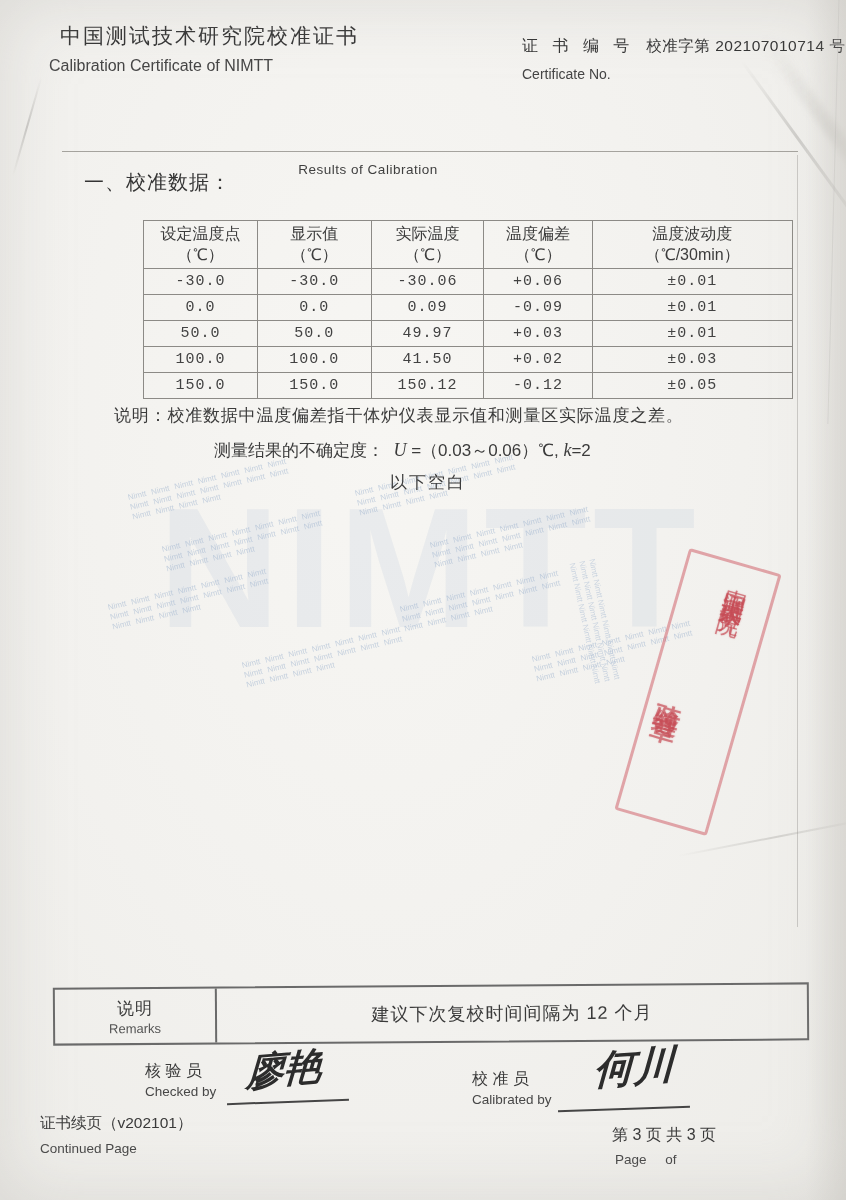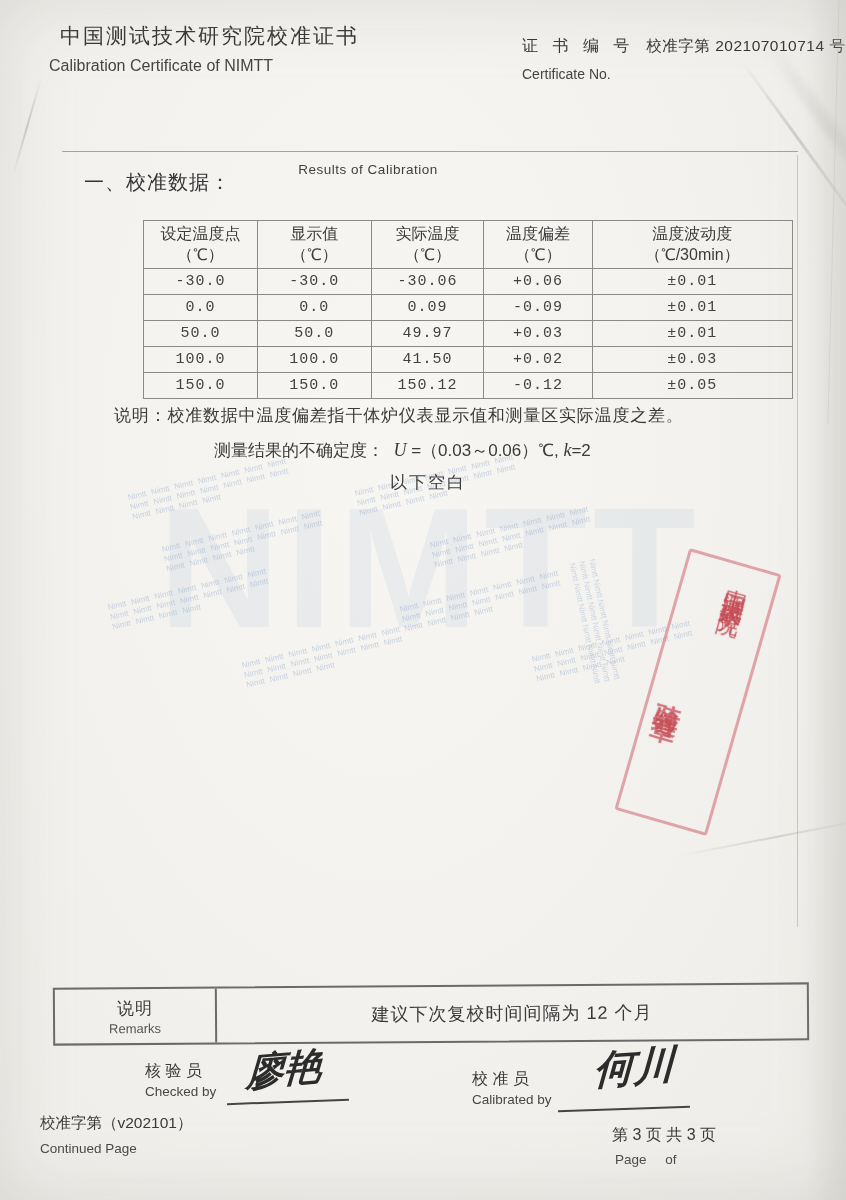--- a/index.html
+++ b/index.html
@@ -240,18 +240,18 @@
   <div class="abs sig-label-cn chk-cn pre">核 验 员</div>
   <div class="abs sig-label-en chk-en">Checked by</div>
   <div class="sig-line chk-line"></div>
   <div class="sig-name chk-name">廖艳</div>
 
   <div class="abs sig-label-cn cal-cn pre">校 准 员</div>
   <div class="abs sig-label-en cal-en">Calibrated by</div>
   <div class="sig-line cal-line"></div>
   <div class="sig-name cal-name">何川</div>
 
-  <div class="abs foot-l-cn">校准字第（v202101）</div>
+  <div class="abs foot-l-cn">证书续页（v202101）</div>
   <div class="abs foot-l-en">Continued Page</div>
   <div class="abs foot-r-cn pre">第 3 页 共 3 页</div>
   <div class="abs foot-r-en pre">Page     of</div>
 
 </div>
 
 </body></html>

